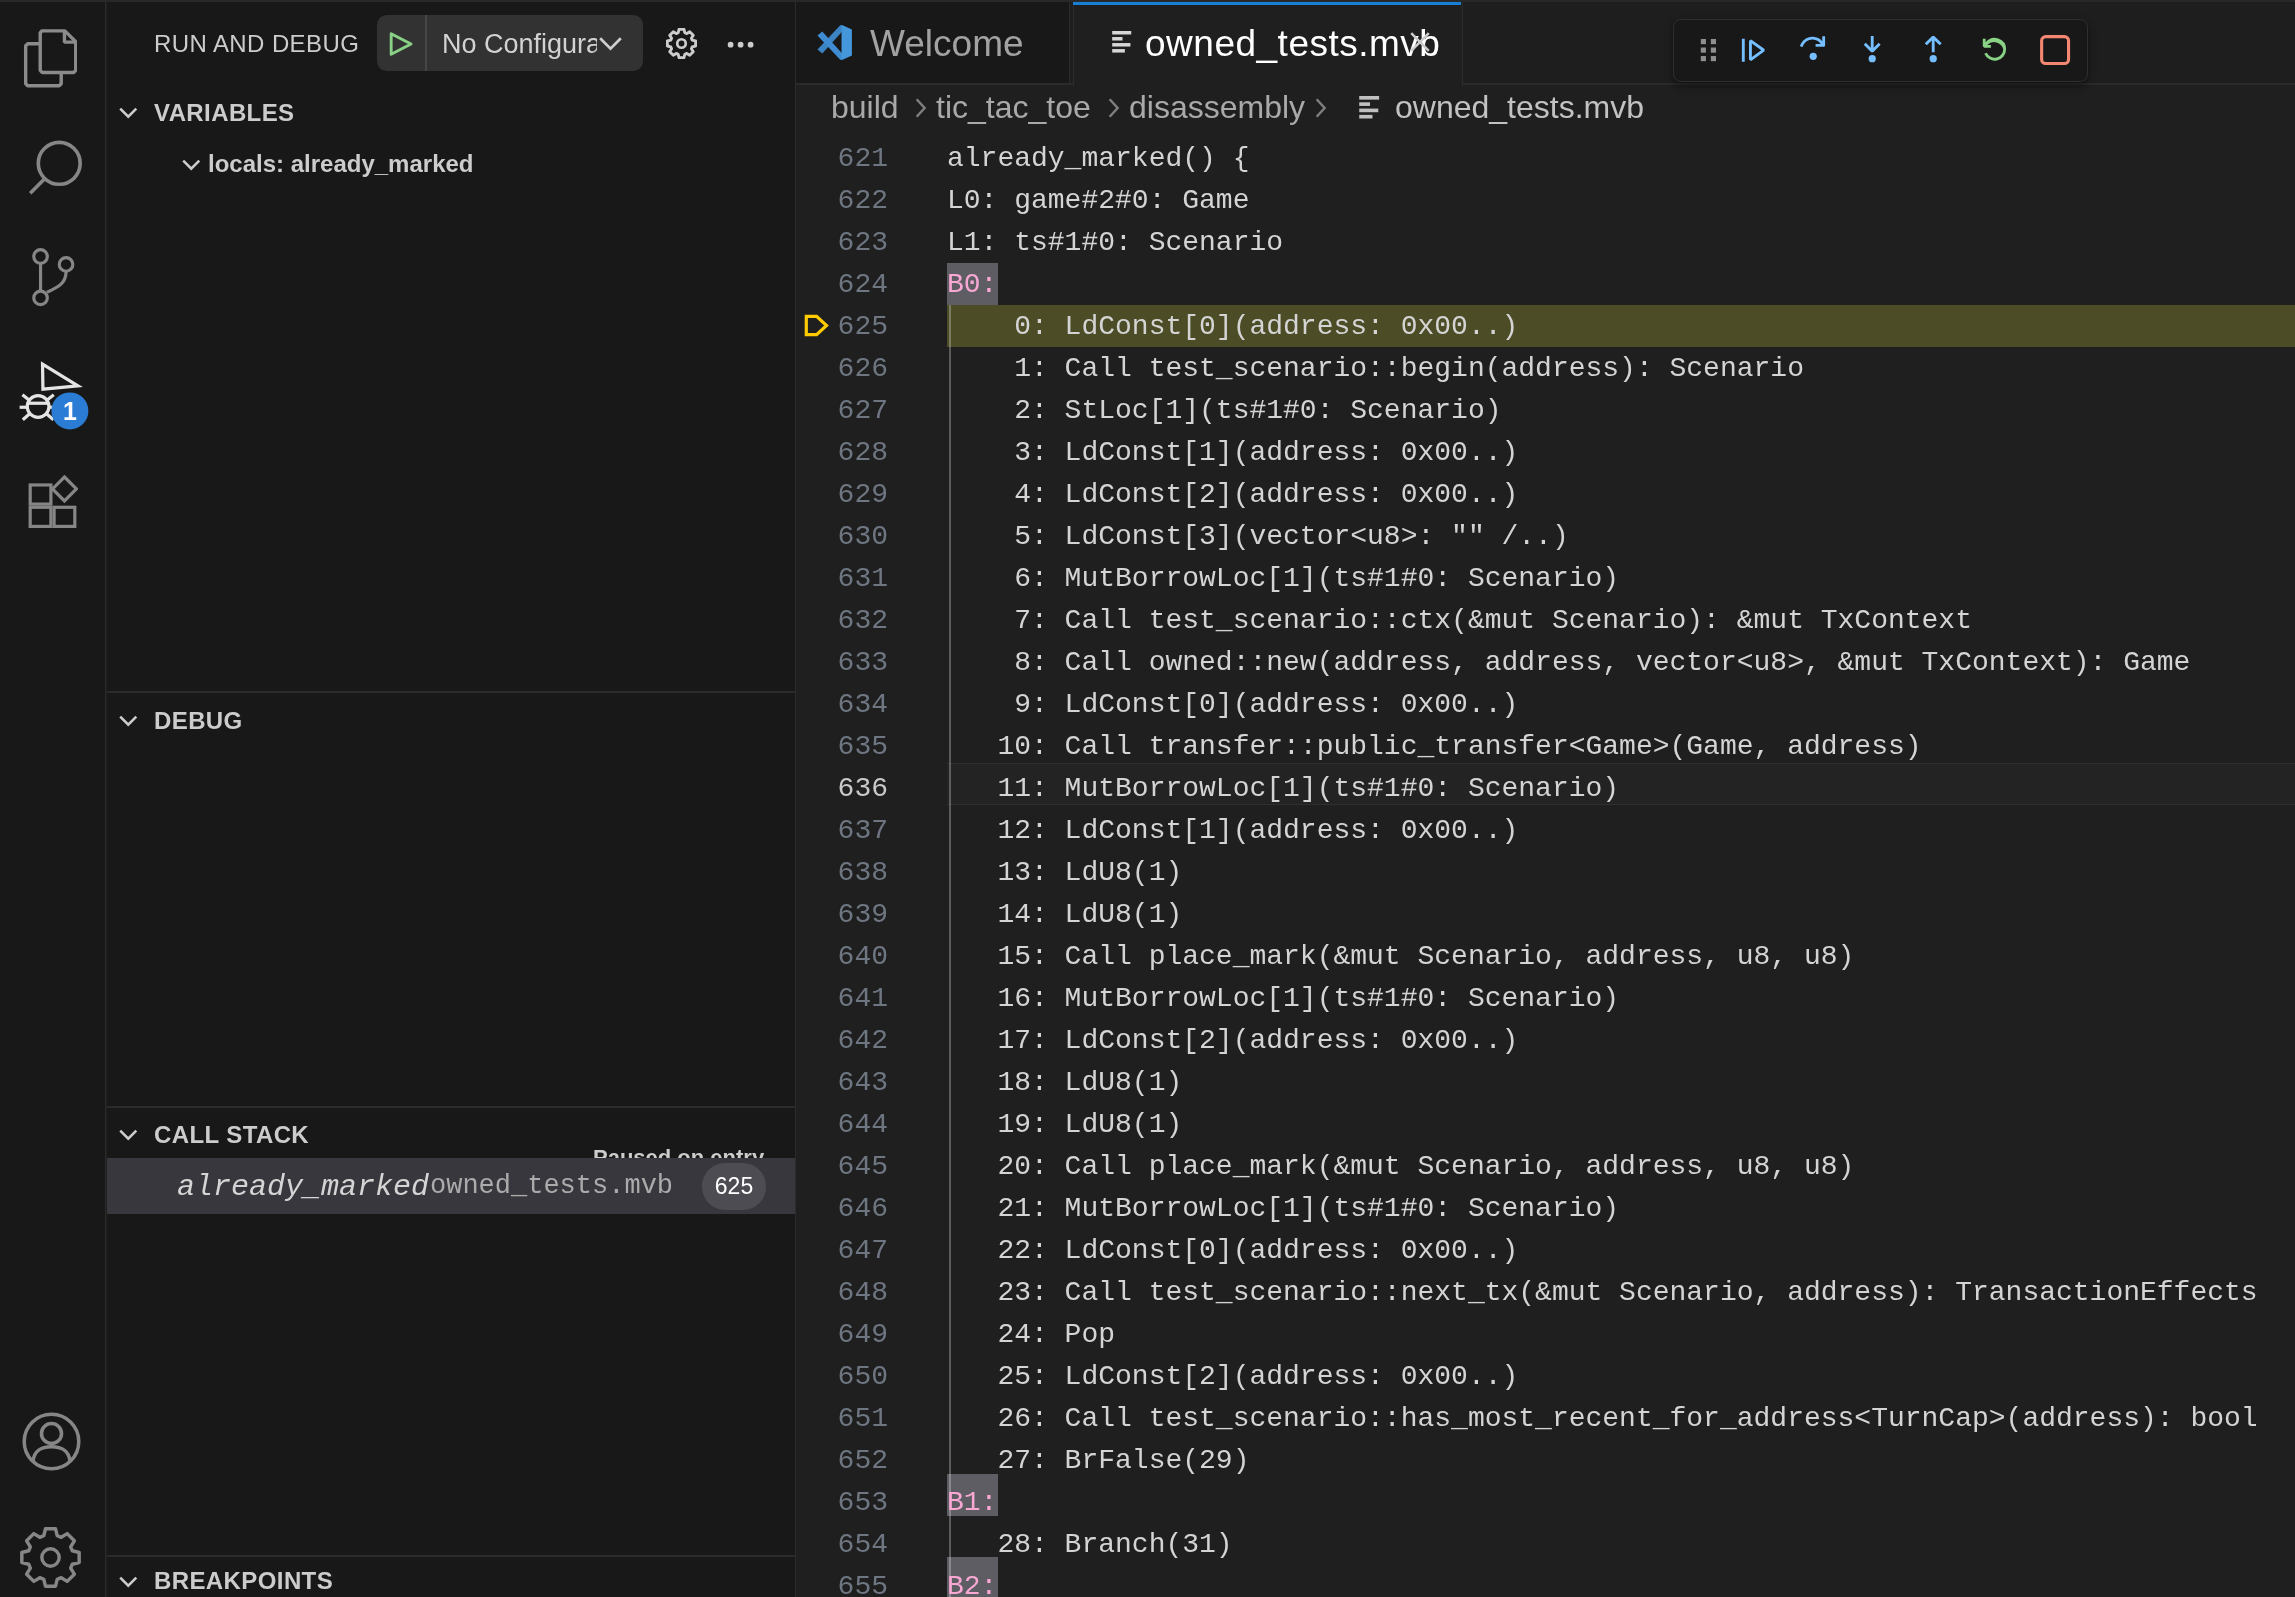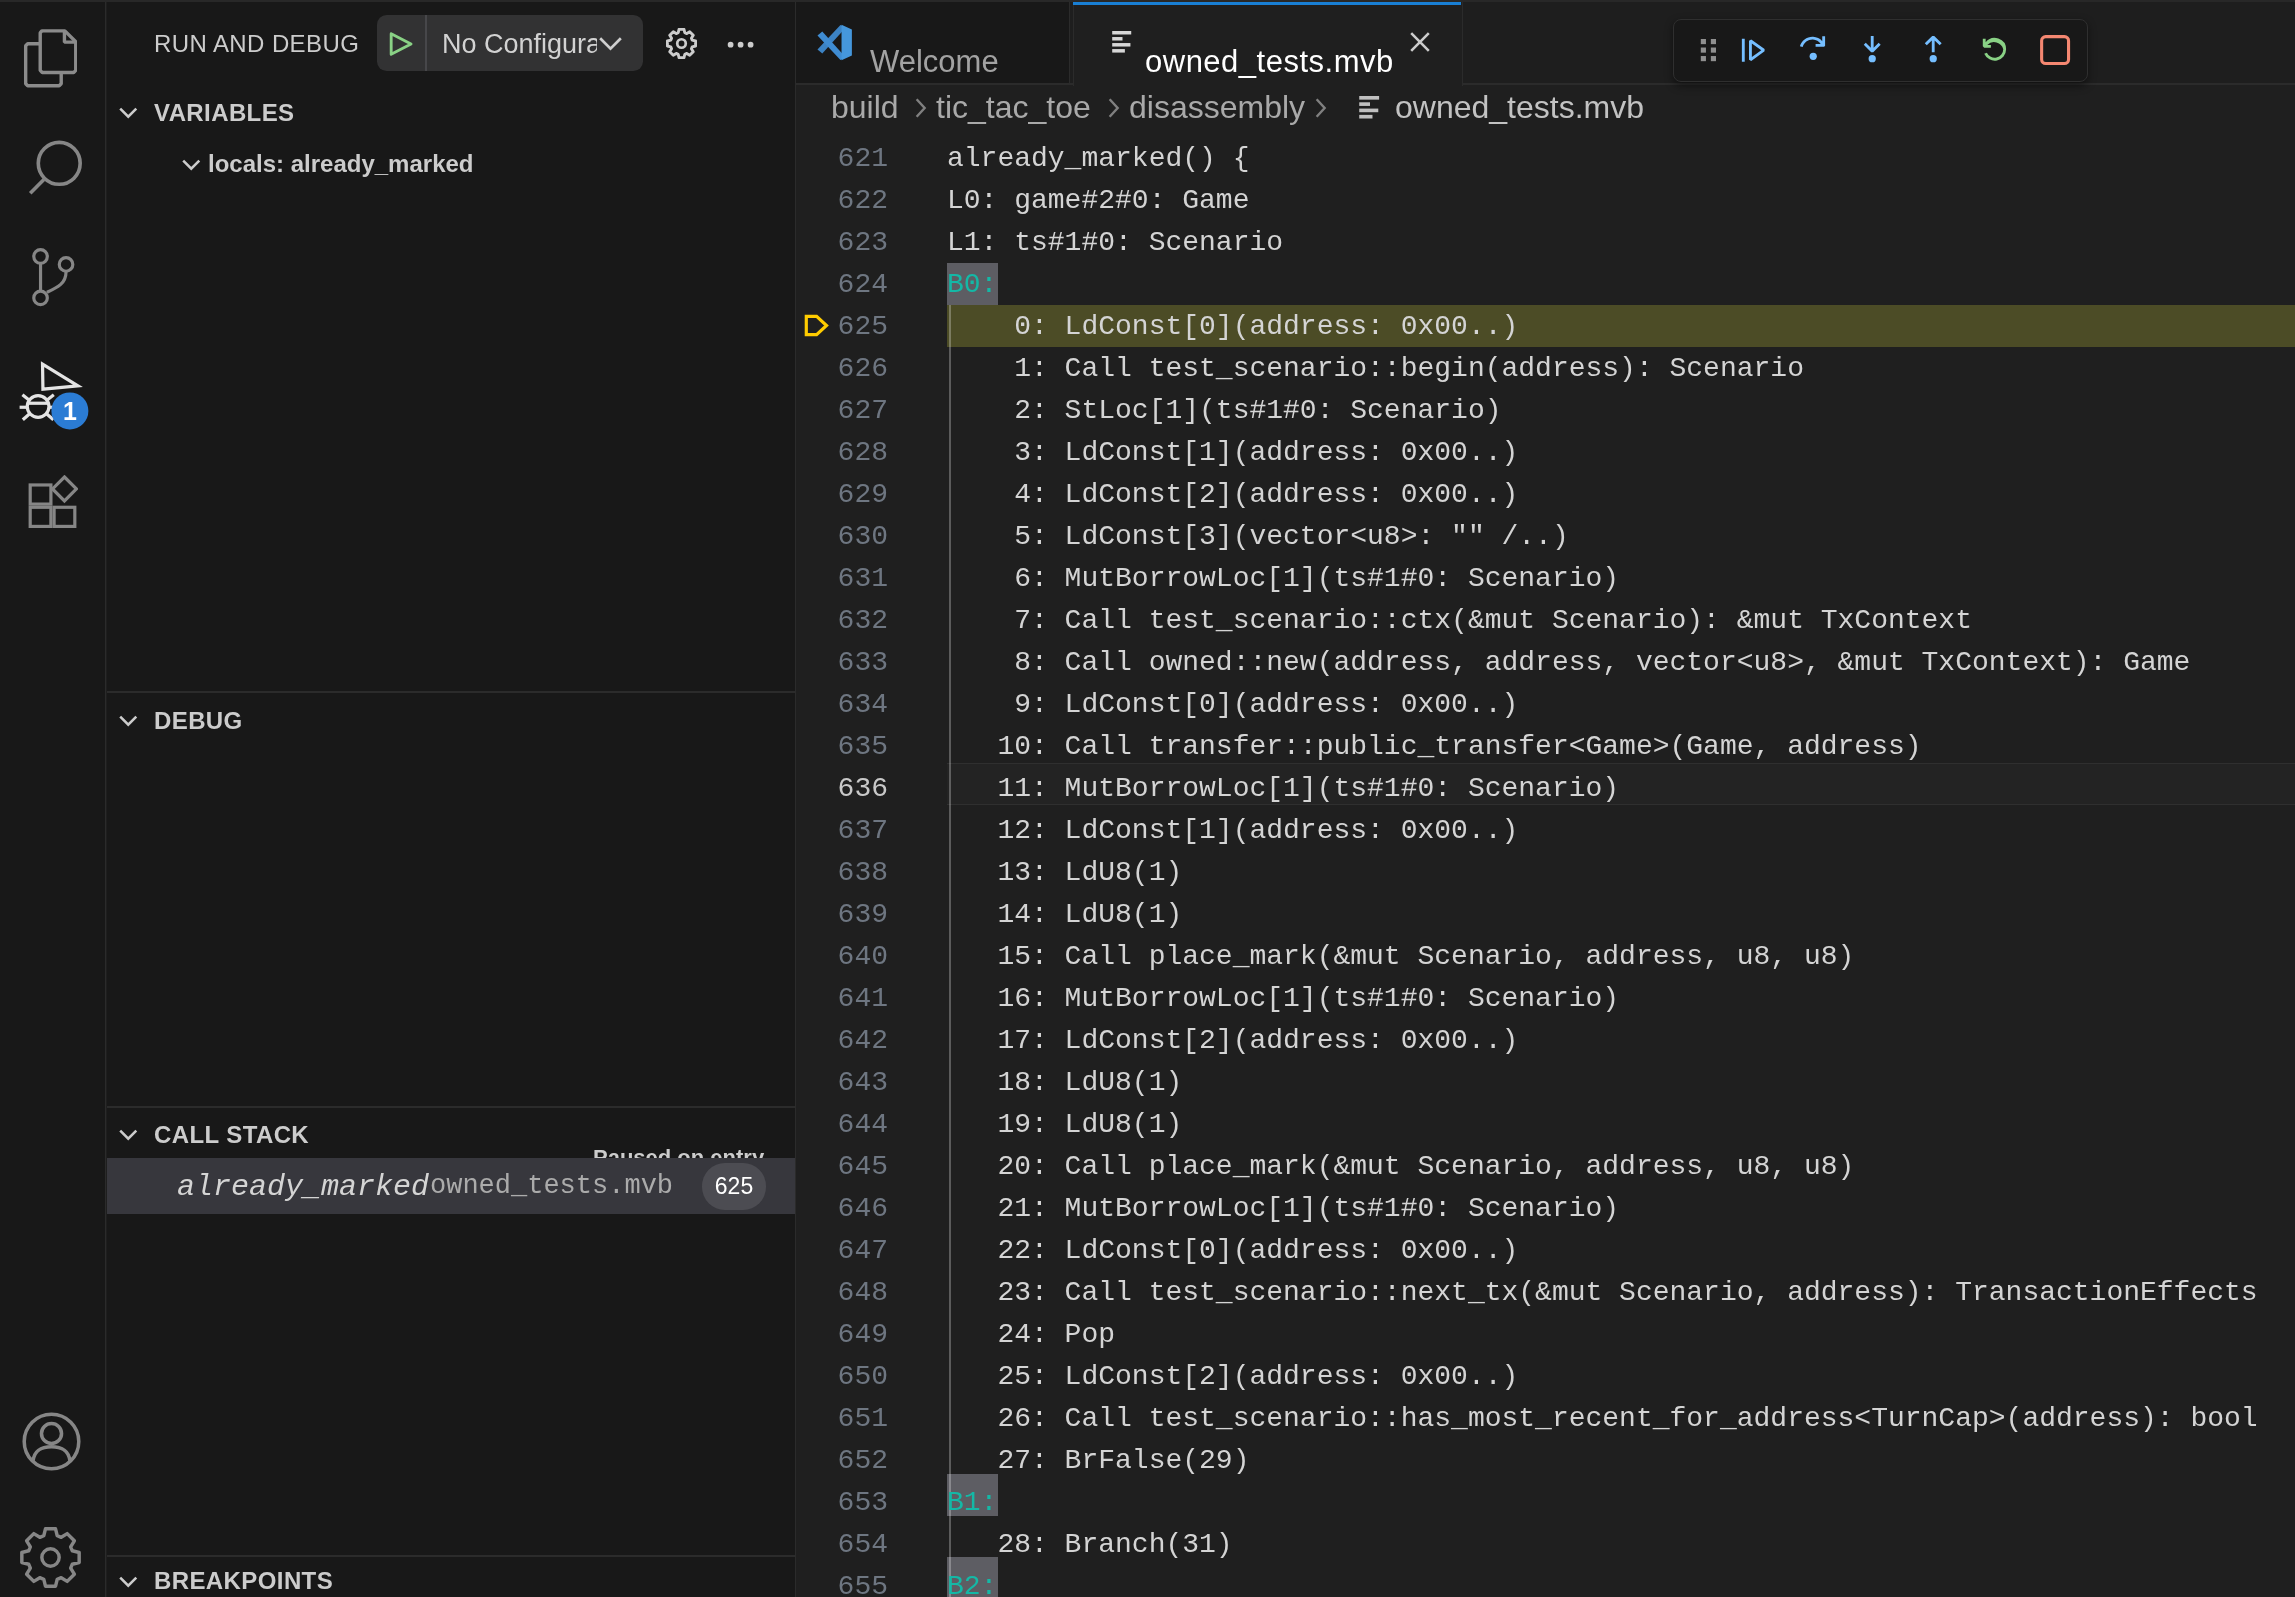--- a/index.html
+++ b/index.html
@@ -11,29 +11,29 @@
   #sidebar{left:107px;top:0;width:688px;height:1597px;background:#181818;border-right:1.6px solid #2b2b2b;}
   #tabstrip{left:796px;top:0;width:1499px;height:83px;background:#1e1e1e;}
   #stripborder{left:796px;top:83px;width:1499px;height:2.4px;background:#2b2b2b;}
   #topline{left:0;top:0;width:2295px;height:1.6px;background:#282828;}
   #breadcrumbs{left:796px;top:85px;width:1499px;height:51px;background:#1f1f1f;}
   #codearea{left:796px;top:136px;width:1499px;height:1461px;background:#1f1f1f;}
   
   #tab-welcome{left:796px;top:1.6px;width:273px;height:81px;background:#181818;border-right:1.6px solid #2b2b2b;}
   #tab-active{left:1073px;top:1.6px;width:388px;height:84px;background:#1f1f1f;border-left:1.6px solid #2b2b2b;border-right:1.6px solid #2b2b2b;}
   #tab-active-blue{left:1073px;top:1.6px;width:388px;height:3.2px;background:#197fd4;}
-  .tablabel{font-size:31px;line-height:31px;margin-top:18px;}
+  .tablabel{font-size:37px;line-height:31px;}
   
   .hdr{font-weight:bold;color:#cccccc;font-size:24px;letter-spacing:0.4px;line-height:24px;}
   
   pre{margin:0;font-family:"Liberation Mono",monospace;font-size:28px;line-height:42px;}
   #gutter{left:796px;top:138px;width:92px;text-align:right;color:#6e7681;}
   #code{left:947px;top:138px;color:#d4d4d4;}
   .bb{position:absolute;left:947px;width:51px;height:42px;background:#5d5d63;}
-  .blab{color:#14b8a6;}
+  .blab{color:#f9a8d4;}
 </style>
 </head>
 <body>
 <div id="root">
   <div class="abs" id="tabstrip"></div>
   <div class="abs" id="breadcrumbs"></div>
   <div class="abs" id="codearea"></div>
   <div class="abs" id="stripborder"></div>
   <div class="abs" id="tab-welcome"></div>
   <div class="abs" id="tab-active"></div>

